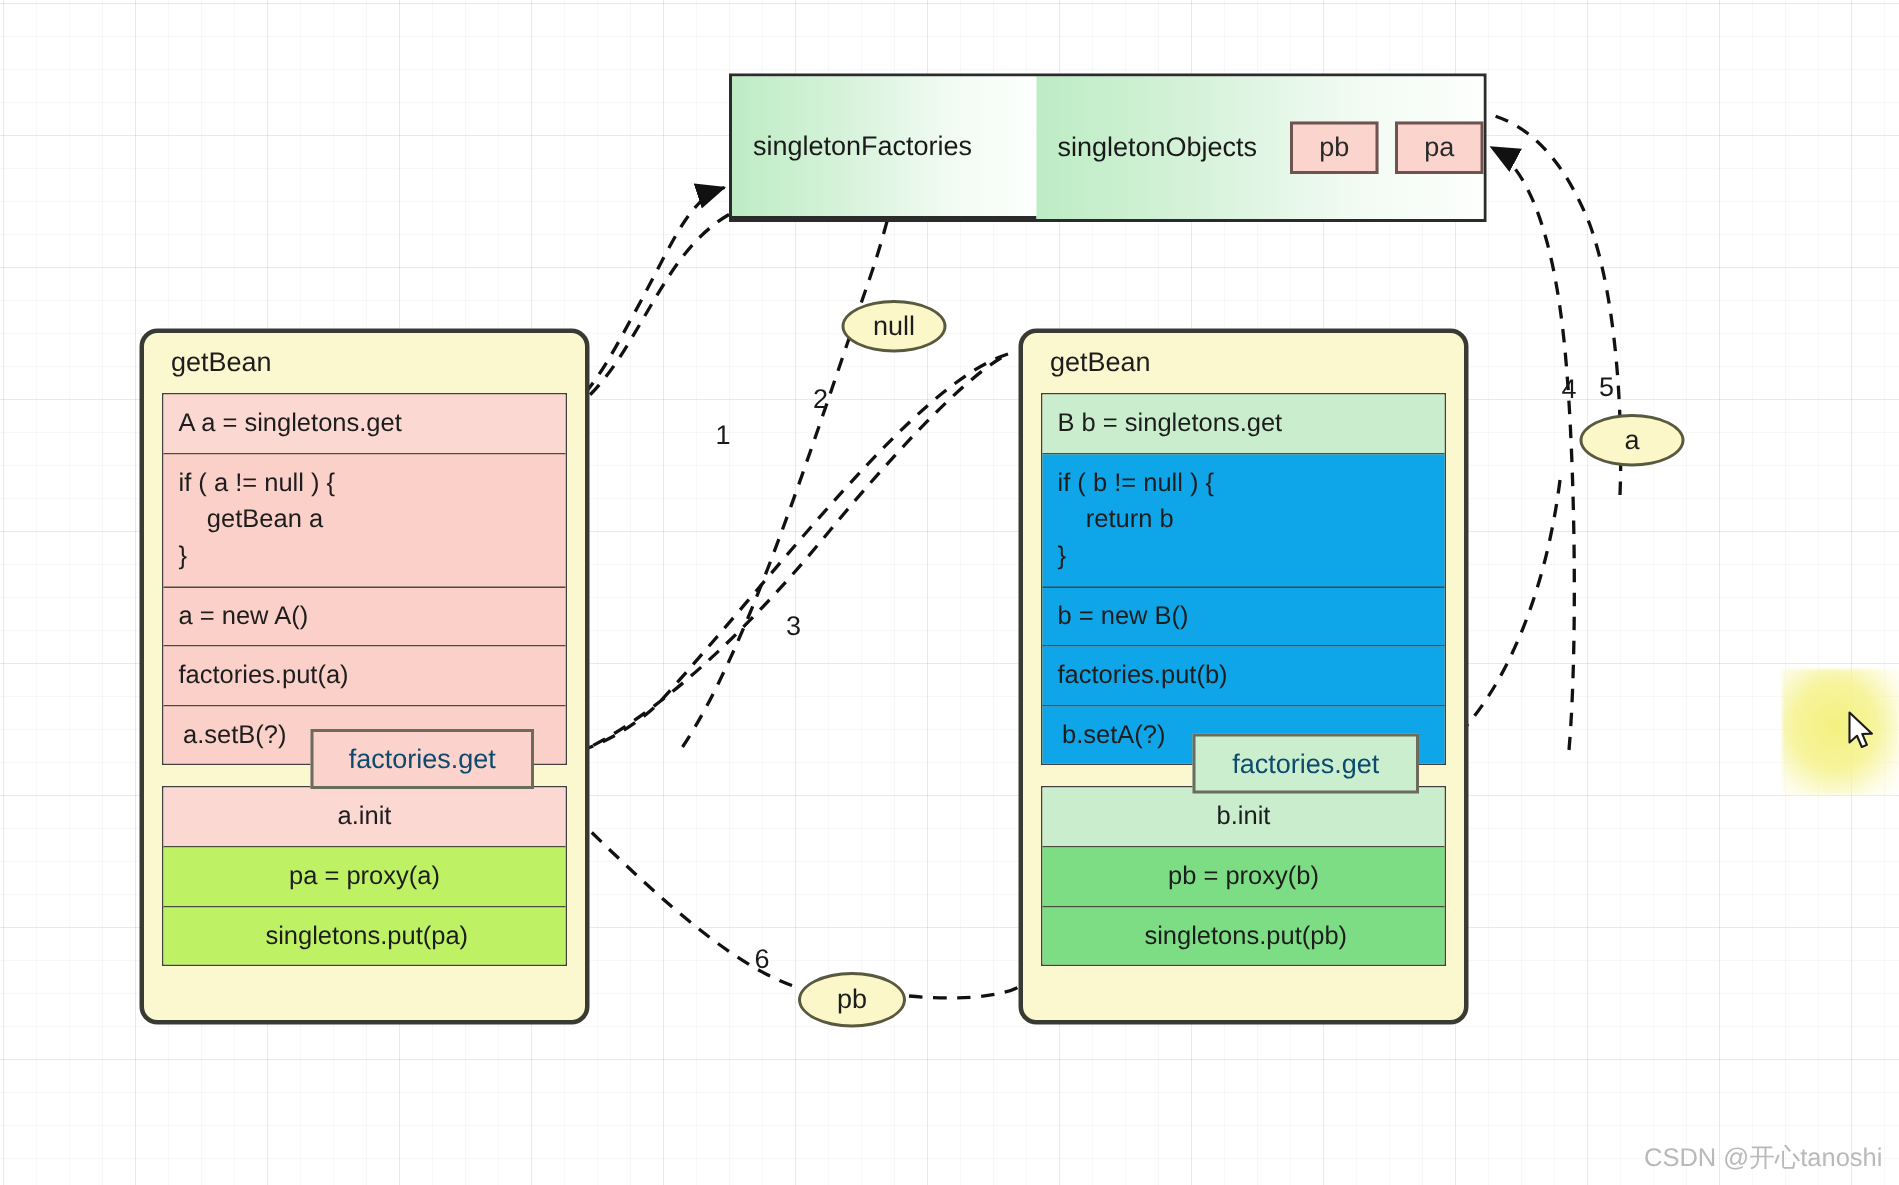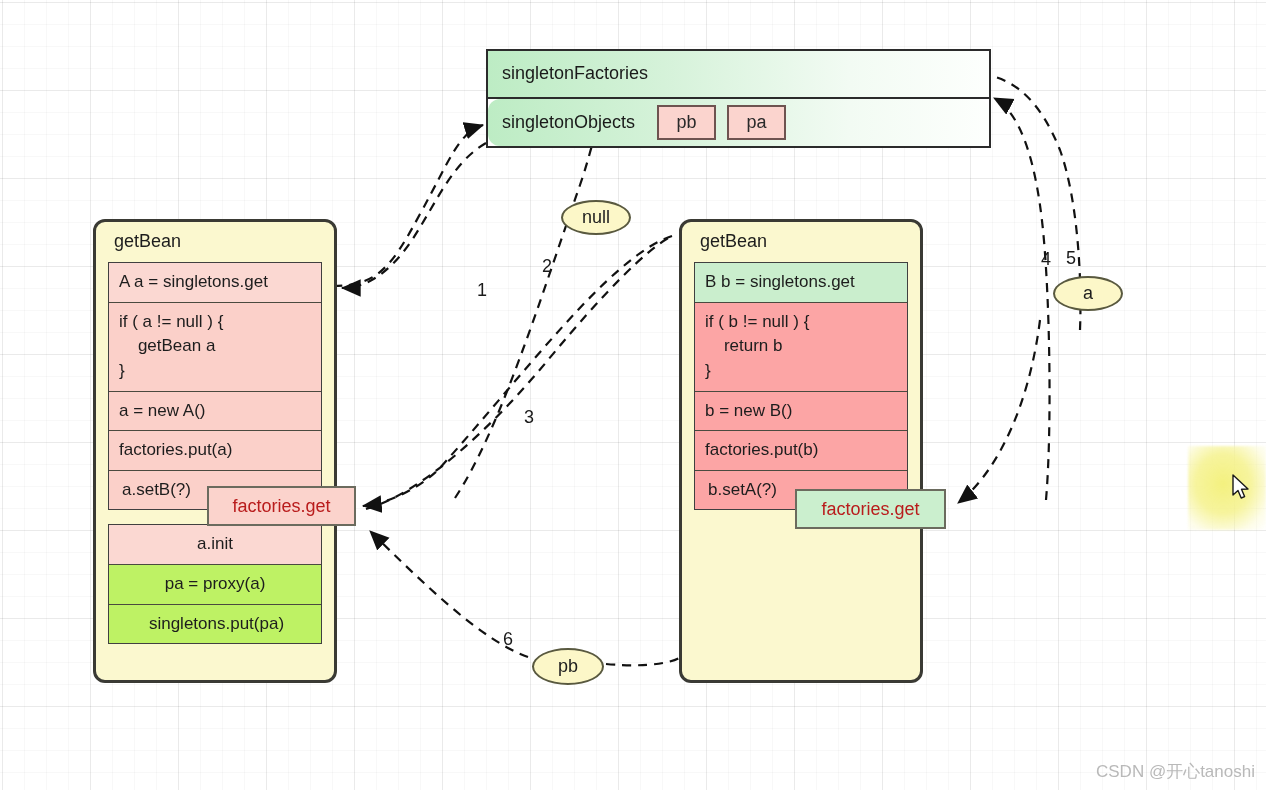--- a/index.html
+++ b/index.html
@@ -23,55 +23,54 @@
   }
 
   
   .registry {
     position: absolute;
     left: 486px; top: 49px;
     width: 505px; height: 99px;
     border: 2px solid #2b2b2b;
     box-sizing: border-box;
     display: flex;
-    flex-direction: column;
+    flex-direction: row;
   }
   .registry-row {
     flex: 1 1 50%;
     display: flex;
     align-items: center;
     box-sizing: border-box;
     padding-left: 14px;
     font-size: 18px;
     color: #1a1a1a;
   }
   .registry-row.top {
     border-bottom: 2px solid #2b2b2b;
     background: linear-gradient(to right, #bdecc4 0%, #d5f2d9 35%, #f2fbf3 72%, #fdfffd 100%);
   }
   .registry-row.bottom {
     background: linear-gradient(to right, #bdecc4 0%, #d5f2d9 35%, #f2fbf3 72%, #fdfffd 100%);
-    border-radius: 12px;
   }
   .reg-label { white-space: nowrap; }
   .chip {
     margin-left: 22px;
     width: 59px; height: 35px;
     background: #fbd4ce;
     border: 2px solid #6e5350;
     display: flex; align-items: center; justify-content: center;
     font-size: 18px; color: #2a2a2a;
     box-sizing: border-box;
   }
   .chip + .chip { margin-left: 11px; }
 
   
   .panel {
     position: absolute;
-    width: 244px;
+    width: 300px;
     background: #fbf8cf;
     border: 3px solid #3a3a34;
     border-radius: 12px;
     box-sizing: border-box;
     padding: 0 12px;
   }
   #panel-left  { left: 93px;  top: 219px; height: 464px; }
   #panel-right { left: 679px; top: 219px; height: 464px; }
   .panel-title {
     font-size: 18px;
@@ -93,31 +92,31 @@
     white-space: pre;
   }
   .srow:last-child { border-bottom: none; padding-left: 13px; }
 
   
   .pink-1 { background: #fbd8d2; }
   .pink-2 { background: #fbd0c9; }
   .pink-3 { background: #bef264; }
   
   .green-1 { background: #caeecd; }
-  .green-2 { background: #fca5a5; }
+  .green-2 { background: #0ea5e9; }
   .green-3 { background: #7ddd85; }
 
   
   .fget {
     position: absolute;
     height: 40px;
     border: 2px solid #6b6b5e;
     box-sizing: border-box;
     display: flex; align-items: center; justify-content: center;
-    font-size: 18px; color: #b91c1c;
+    font-size: 18px; color: #0c4a6e;
   }
   #fget-left  { left: 207px; top: 486px; width: 149px; background: #fbd3cc; }
   #fget-right { left: 795px; top: 489px; width: 151px; background: #cbefce; }
 
   
   .ellipse {
     position: absolute;
     background: #fcf7c8;
     border: 2px solid #59593f;
     border-radius: 50%;
@@ -241,20 +240,25 @@
     <div class="panel-title">getBean</div>
     <div class="group">
       <div class="srow green-1">B b = singletons.get</div>
       <div class="srow green-2">if ( b != null ) {
     return b
 }</div>
       <div class="srow green-2">b = new B()</div>
       <div class="srow green-2">factories.put(b)</div>
       <div class="srow green-2">b.setA(?)</div>
     </div>
+    <div class="group">
+      <div class="srow green-1">b.init</div>
+      <div class="srow green-3">pb = proxy(b)</div>
+      <div class="srow green-3">singletons.put(pb)</div>
+    </div>
   </div>
 
   <div class="fget" id="fget-left">factories.get</div>
   <div class="fget" id="fget-right">factories.get</div>
 
   <div class="ellipse" id="el-null">null</div>
   <div class="ellipse" id="el-a">a</div>
   <div class="ellipse" id="el-pb">pb</div>
 
   <div class="num" id="num-1">1</div>

